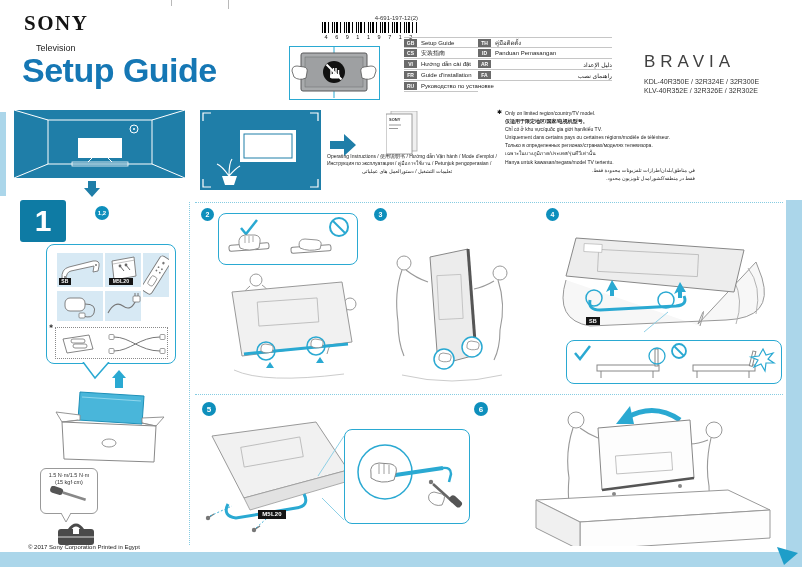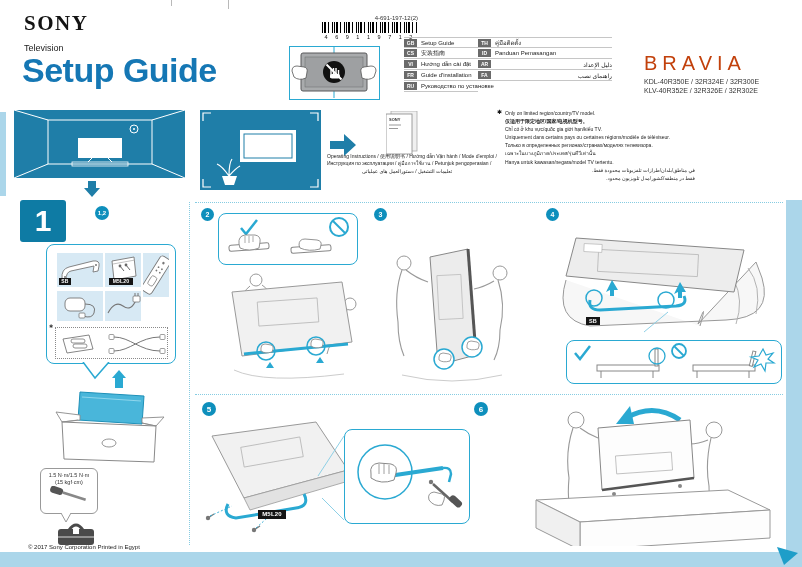--- a/index.html
+++ b/index.html
@@ -6,21 +6,21 @@
   html,body{width:802px;height:567px}
   body{font-family:"Liberation Sans",sans-serif;background:#fff;position:relative;overflow:hidden;color:#222}
   .abs{position:absolute}
   
   .sony{font-family:"Liberation Serif",serif;font-weight:bold;font-size:21px;letter-spacing:1.5px;color:#131313}
   .category{font-size:9px;color:#222}
   .title{font-size:34px;font-weight:bold;color:#1577B4;letter-spacing:-0.5px}
   .docnum{font-size:6px;color:#333;text-align:right}
   .barcode{background:repeating-linear-gradient(90deg,#000 0 1px,#fff 1px 2px,#000 2px 4px,#fff 4px 6px,#000 6px 7px,#fff 7px 10px,#000 10px 11px,#fff 11px 12px)}
   .barcode-text{font-size:5.5px;letter-spacing:3px;text-align:center;color:#111}
-  .bravia{font-size:20px;letter-spacing:5px;color:#c2410c}
+  .bravia{font-size:17px;letter-spacing:5px;color:#404040}
   .models{font-size:7px;line-height:9px;color:#333}
   
   .lang-col{display:flex;flex-direction:column}
   .lang-row{display:flex;align-items:center;height:11px;border-bottom:1px solid #c6c6c6}
   .lang-row.first{border-top:1px solid #c6c6c6}
   .lang-code{background:#6a6a6a;color:#fff;font-size:5px;font-weight:bold;width:13px;height:8px;line-height:8px;text-align:center;flex:none}
   .lang-label{font-size:6px;margin-left:4px;white-space:nowrap}
   .lang-label.rtl{margin-left:0;flex:1;text-align:right;direction:rtl}
   
   .teal-box{background:#1F7EA8}
@@ -47,21 +47,21 @@
   .copyright{font-size:6px;color:#222;white-space:nowrap}
   .cropmark{background:#b9b9b9}
 </style>
 </head>
 <body>
 
 <div class="abs cropmark" style="left:171px;top:0;width:1px;height:6px"></div>
 <div class="abs cropmark" style="left:228px;top:0;width:1px;height:9px"></div>
 
 <div class="abs sony" style="left:24px;top:11px">SONY</div>
-<div class="abs category" style="left:24px;top:43px">Television</div>
+<div class="abs category" style="left:36px;top:43px">Television</div>
 <div class="abs title" style="left:22px;top:51px">Setup Guide</div>
 
 <div class="abs docnum" style="left:330px;top:15px;width:88px">4-691-197-12(2)</div>
 <div class="abs barcode" style="left:322px;top:22px;width:96px;height:11px"></div>
 <div class="abs barcode-text" style="left:318px;top:34px;width:104px">4 6 9 1 1 9 7 1 2</div>
 
 <div class="abs" style="left:289px;top:46px;width:91px;height:54px;border:1.5px solid #2AA9D2;background:#fff">
   <svg width="88" height="51" viewBox="0 0 88 51">
     <line x1="44" y1="0" x2="44" y2="51" stroke="#2AA9D2" stroke-width="1"></line>
     <rect x="11" y="6" width="66" height="38" rx="2" fill="#A9ABAD" stroke="#58595B"></rect>

